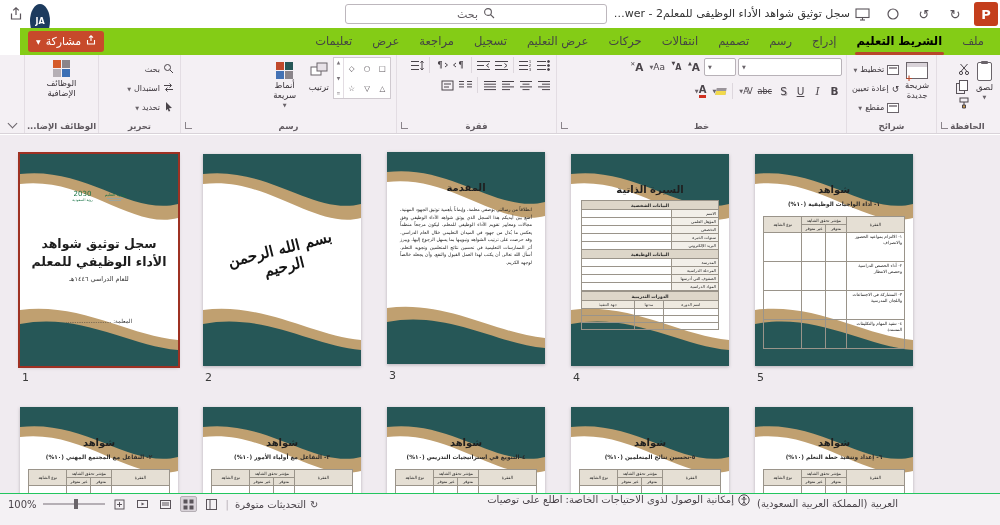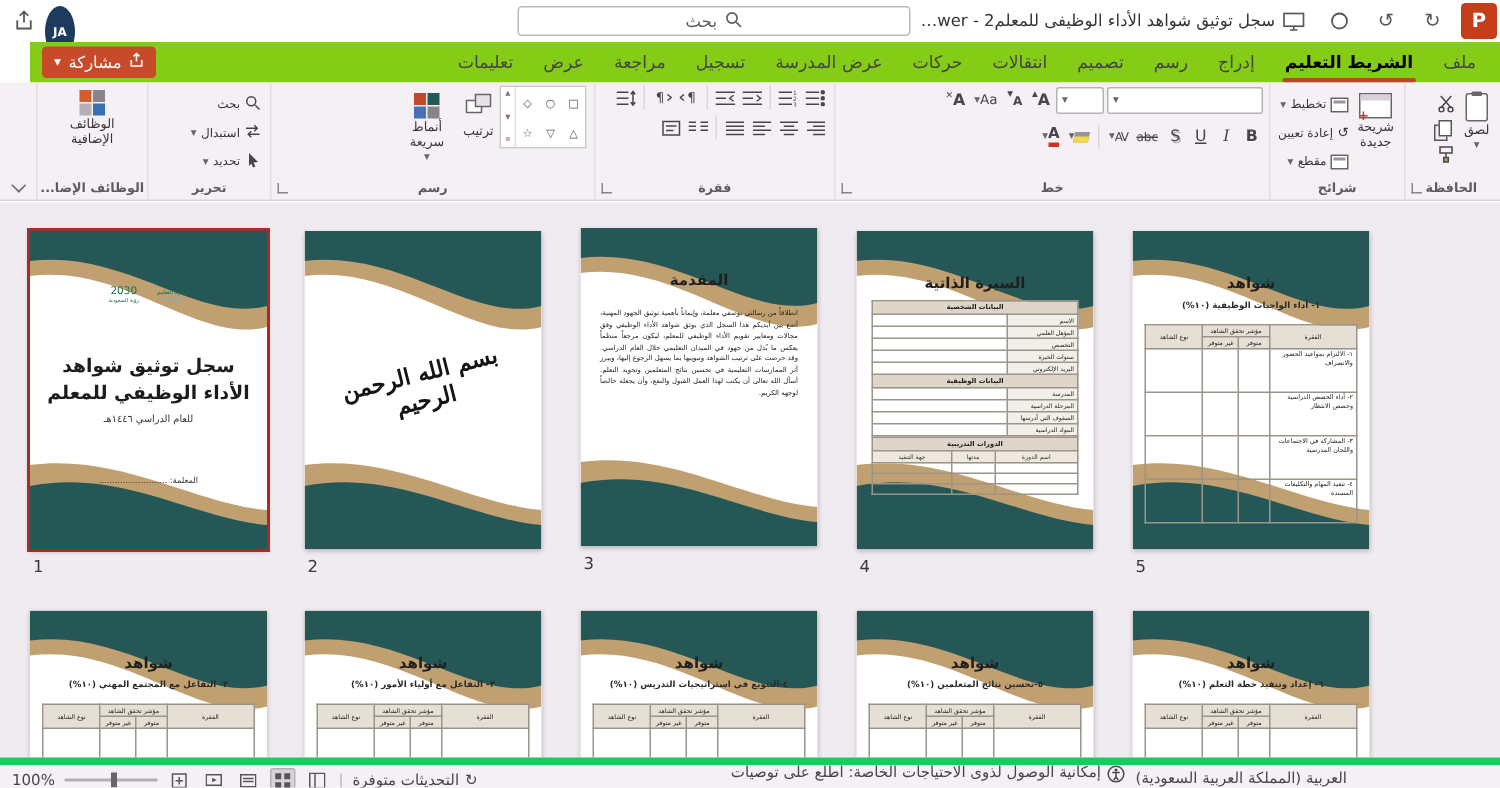--- a/index.html
+++ b/index.html
@@ -122,21 +122,21 @@
 
   table.ev-table { position:absolute; top:62px; right:8px; left:8px; width:142px; border-collapse:collapse; }
   .ev-table th, .ev-table td { border:0.6px solid #9a948a; font-weight:normal; }
   .ev-table thead th { background:#e5dfd4; font-size:4.2px; padding:1px; color:#222; }
   .ev-table .w-item{width:58px}.ev-table .w-av{width:20px}.ev-table .w-na{width:24px}.ev-table .w-type{width:38px}
   .ev-table td.ci { font-size:4.3px; text-align:right; vertical-align:top; padding:1px 2px; line-height:1.35; color:#222; }
   .ev5 tbody tr { height:29px; }
   .evb tbody tr { height:26px; }
 
   
-  .statusbar { position:absolute; left:0; right:0; bottom:0; height:20px; background:#f4f1f4; border-top:5px solid #22c55e; font-size:10px; color:#4a444a; }
+  .statusbar { position:absolute; left:0; right:0; bottom:0; height:32px; background:#f4f1f4; border-top:1px solid #22c55e; font-size:10px; color:#4a444a; }
   .sb-left { position:absolute; left:8px; top:0; height:20px; display:flex; align-items:center; gap:6px; }
   .zslider { width:62px; height:2px; background:#b5afb5; position:relative; }
   .zslider::after { content:""; position:absolute; left:50%; top:-4px; width:4px; height:10px; background:#6a646a; }
   .vw { width:17px; height:16px; display:flex; align-items:center; justify-content:center; border-radius:2px; }
   .vw.active { background:#d9d3d9; border:1px solid #b5afb5; }
   .sbsep { color:#b5afb5; }
   .sb-upd { display:flex; align-items:center; gap:4px; direction:rtl; }
   .sb-counter { position:absolute; right:16px; top:0; line-height:20px; direction:rtl;margin-top:35px; }
   .sb-lang { position:absolute; right:102px; top:0; line-height:20px; direction:rtl; }
   .sb-acc { position:absolute; right:250px; top:0; height:20px; display:flex; align-items:flex-start; gap:4px; direction:rtl; }
@@ -192,21 +192,21 @@
     </div>
     <div class="tabs">
 
     <div class="tab">ملف</div>
         <div class="tab active">الشريط التعليم</div>
         <div class="tab">إدراج</div>
         <div class="tab">رسم</div>
         <div class="tab">تصميم</div>
         <div class="tab">انتقالات</div>
         <div class="tab">حركات</div>
-        <div class="tab">عرض المدرسة</div>
+        <div class="tab">عرض التعليم</div>
         <div class="tab">تسجيل</div>
         <div class="tab">مراجعة</div>
         <div class="tab">عرض</div>
         <div class="tab">تعليمات</div>
       </div>
   </div>
 
   <div class="ribbon">
 
     <div class="grp g-clip">

